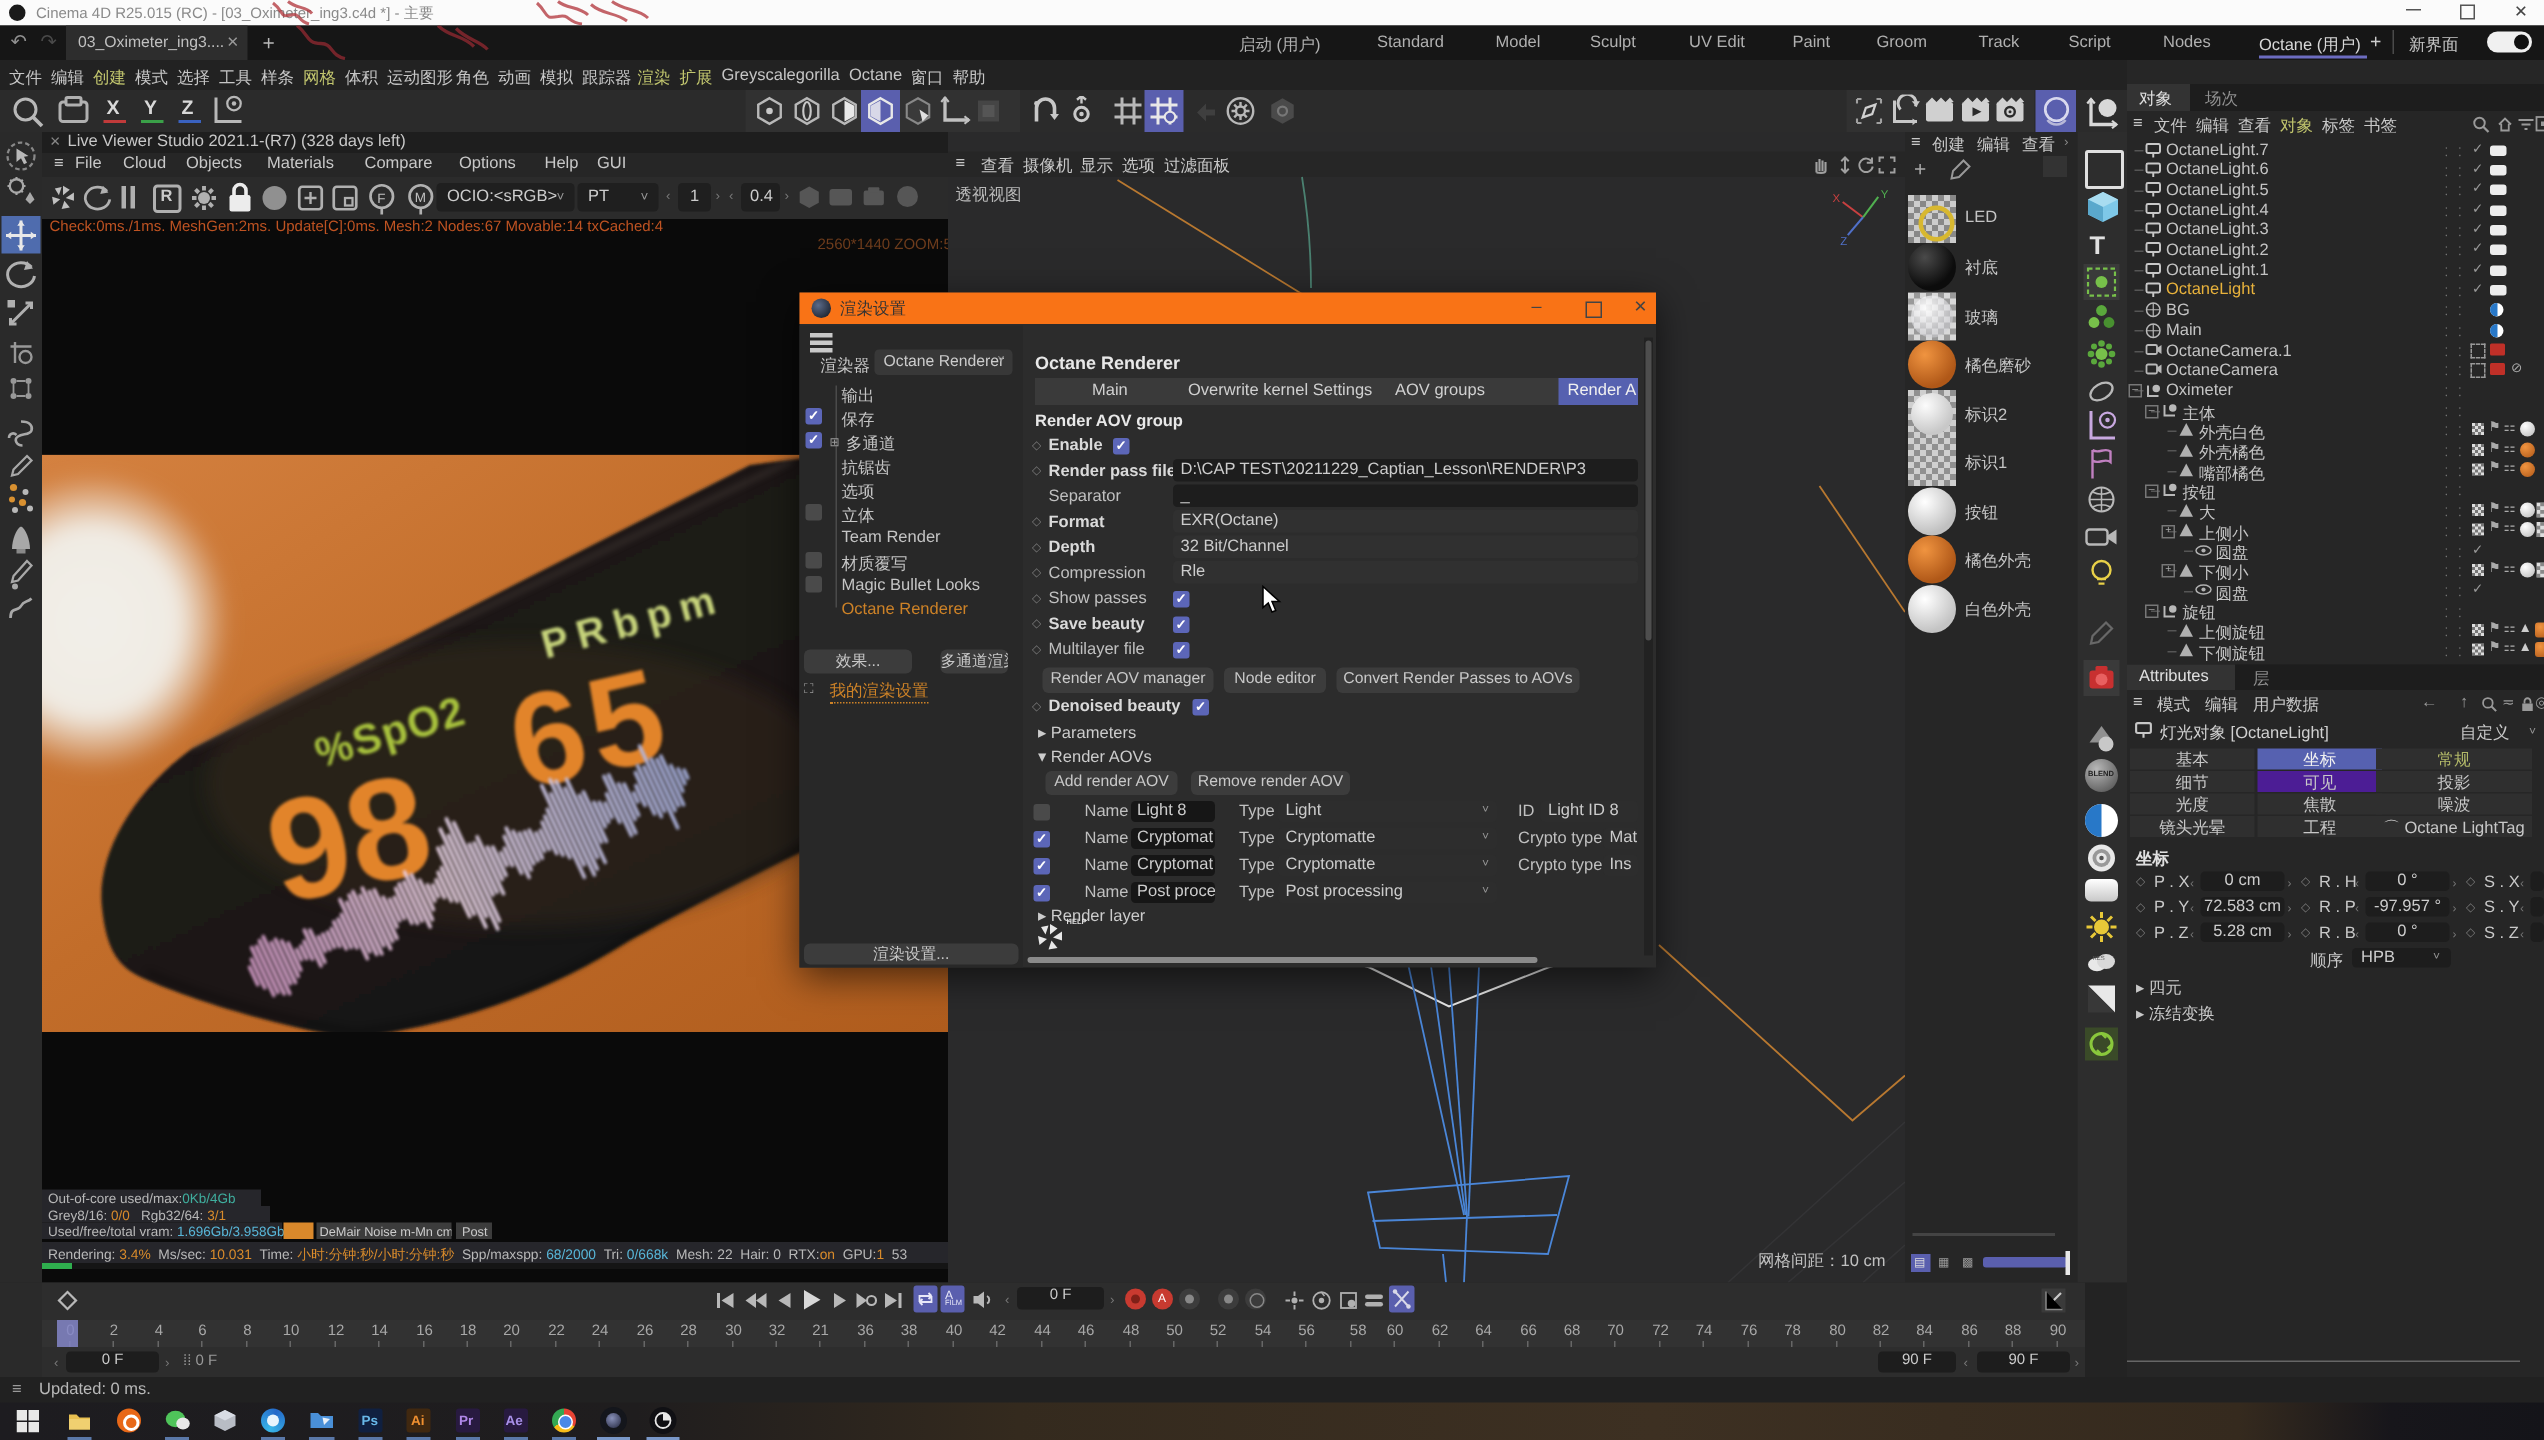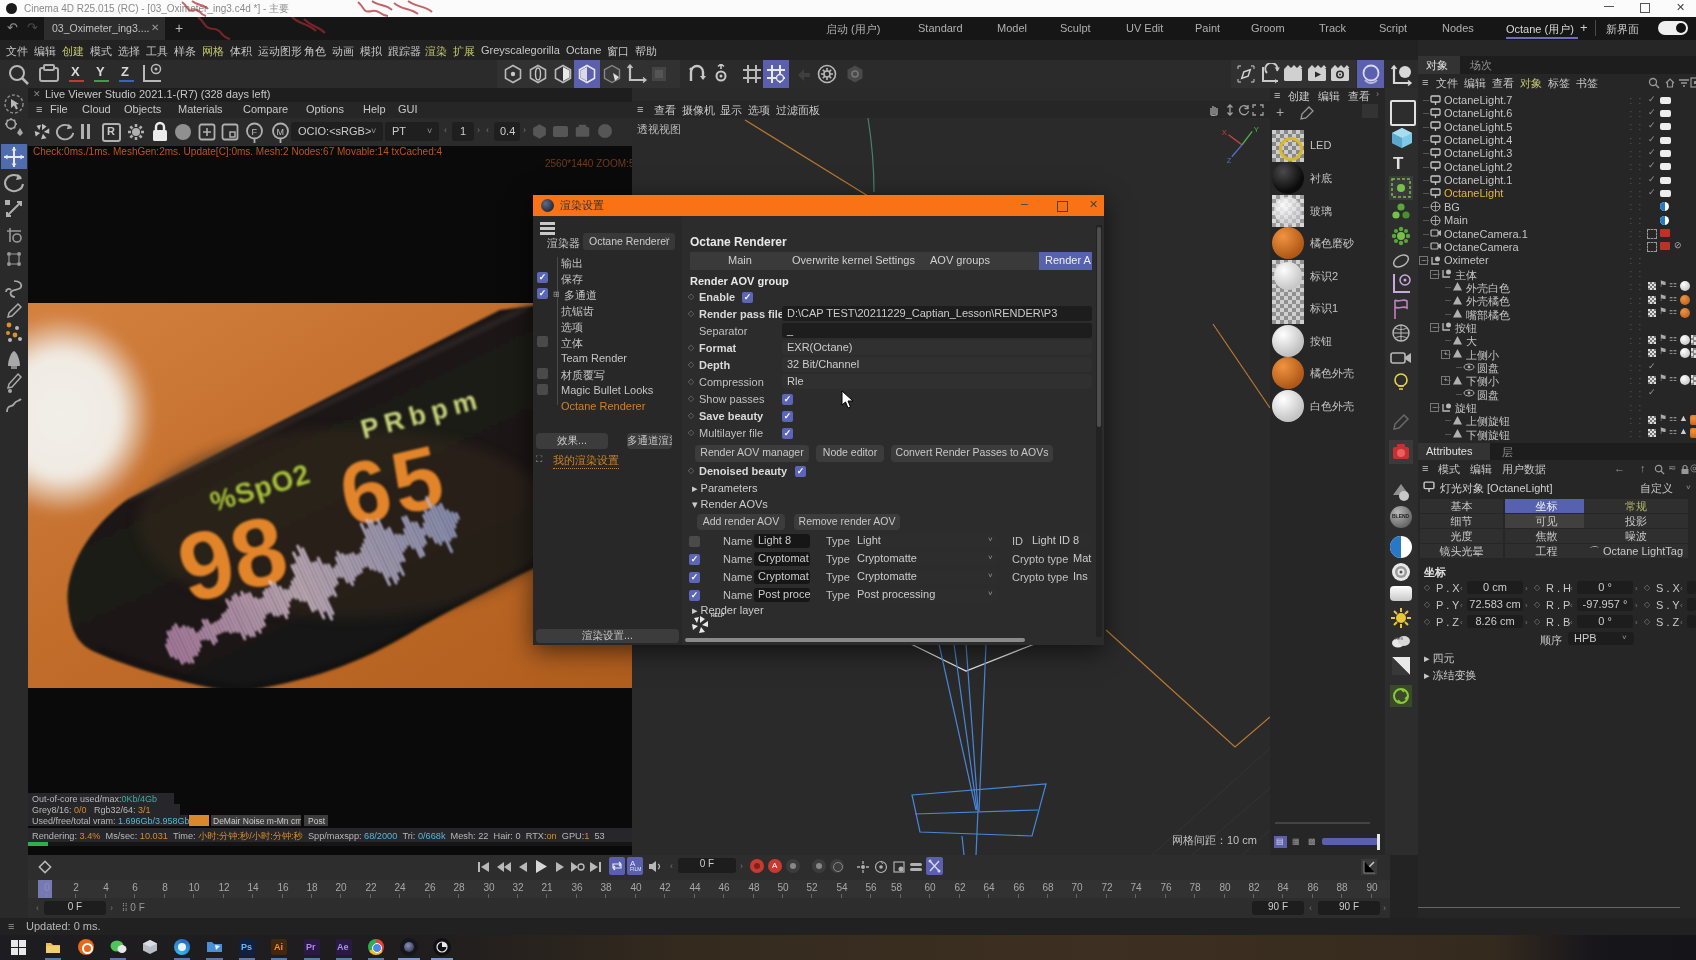--- a/index.html
+++ b/index.html
@@ -1066,21 +1066,21 @@
       <line x1="5.5" y1="7" x2="5.5" y2="10" stroke="#c8c8c8" stroke-width="1.3"></line>
     </svg>
   <span class="a" style="left:22px;top:38px;color:#d0d0d0">灯光对象 [OctaneLight]</span>
   <span class="a" style="left:222px;top:38px;color:#c8c8c8">自定义</span>
   <span class="a" style="left:268px;top:40px;color:#999;font-size:8px">˅</span>
 
   <div class="a" style="left:2px;top:56px;width:83px;height:14px;background:#2f2f2f;text-align:center;color:#c8c8c8">基本</div>
   <div class="a" style="left:87px;top:56px;width:83px;height:14px;background:#5661b0;text-align:center;color:#f0f0f0">坐标</div>
   <div class="a" style="left:166px;top:56px;width:104px;height:14px;background:#2f2f2f;text-align:center;color:#b2b868">常规</div>
   <div class="a" style="left:2px;top:71px;width:83px;height:14px;background:#2f2f2f;text-align:center;color:#c8c8c8">细节</div>
-  <div class="a" style="left:87px;top:71px;width:83px;height:14px;background:#404040;text-align:center;color:#c8c8c8">可见</div>
+  <div class="a" style="left:87px;top:71px;width:83px;height:14px;background:#4c1d95;text-align:center;color:#c8c8c8">可见</div>
   <div class="a" style="left:166px;top:71px;width:104px;height:14px;background:#2f2f2f;text-align:center;color:#c8c8c8">投影</div>
   <div class="a" style="left:2px;top:86px;width:83px;height:14px;background:#2f2f2f;text-align:center;color:#c8c8c8">光度</div>
   <div class="a" style="left:87px;top:86px;width:83px;height:14px;background:#2f2f2f;text-align:center;color:#c8c8c8">焦散</div>
   <div class="a" style="left:166px;top:86px;width:104px;height:14px;background:#2f2f2f;text-align:center;color:#c8c8c8">噪波</div>
   <div class="a" style="left:2px;top:101px;width:83px;height:14px;background:#2f2f2f;text-align:center;color:#c8c8c8">镜头光晕</div>
   <div class="a" style="left:87px;top:101px;width:83px;height:14px;background:#2f2f2f;text-align:center;color:#c8c8c8">工程</div>
   <div class="a" style="left:166px;top:101px;width:104px;height:14px;background:#2f2f2f;text-align:center;color:#c8c8c8">⌒ Octane LightTag</div>
   <span class="a" style="left:6px;top:122px;color:#e0e0e0;font-weight:bold">坐标</span>
 
   <span class="a" style="left:6px;top:140px;color:#777;font-size:8px">◇</span>
@@ -1107,21 +1107,21 @@
     <span class="a" style="left:152px;top:158px;color:#777;font-size:8px">‹</span>
   <div class="fld a" style="left:159px;top:155px;width:56px;height:13px;text-align:center">-97.957 °</div>
     <span class="a" style="left:217px;top:158px;color:#777;font-size:8px">›</span>
   <span class="a" style="left:226px;top:157px;color:#777;font-size:8px">◇</span>
     <span class="a" style="left:238px;top:156px;color:#c8c8c8">S . Y</span>
     <span class="a" style="left:262px;top:158px;color:#777;font-size:8px">‹</span>
   <div class="fld a" style="left:269px;top:155px;width:9px;height:13px"></div>
   <span class="a" style="left:6px;top:174px;color:#777;font-size:8px">◇</span>
     <span class="a" style="left:18px;top:173px;color:#c8c8c8">P . Z</span>
     <span class="a" style="left:42px;top:175px;color:#777;font-size:8px">‹</span>
-  <div class="fld a" style="left:49px;top:172px;width:56px;height:13px;text-align:center">8.26 cm</div>
+  <div class="fld a" style="left:49px;top:172px;width:56px;height:13px;text-align:center">5.28 cm</div>
     <span class="a" style="left:107px;top:175px;color:#777;font-size:8px">›</span>
   <span class="a" style="left:116px;top:174px;color:#777;font-size:8px">◇</span>
     <span class="a" style="left:128px;top:173px;color:#c8c8c8">R . B</span>
     <span class="a" style="left:152px;top:175px;color:#777;font-size:8px">‹</span>
   <div class="fld a" style="left:159px;top:172px;width:56px;height:13px;text-align:center">0 °</div>
     <span class="a" style="left:217px;top:175px;color:#777;font-size:8px">›</span>
   <span class="a" style="left:226px;top:174px;color:#777;font-size:8px">◇</span>
     <span class="a" style="left:238px;top:173px;color:#c8c8c8">S . Z</span>
     <span class="a" style="left:262px;top:175px;color:#777;font-size:8px">‹</span>
   <div class="fld a" style="left:269px;top:172px;width:9px;height:13px"></div>
@@ -1268,21 +1268,21 @@
 <span class="a" style="left:716px;top:27px;width:20px;text-align:center;color:#a8a8a8;font-size:10px">48</span>
 <div class="a" style="left:725px;top:39px;width:1px;height:4px;background:#666"></div>
 <span class="a" style="left:745px;top:27px;width:20px;text-align:center;color:#a8a8a8;font-size:10px">50</span>
 <div class="a" style="left:754px;top:39px;width:1px;height:4px;background:#666"></div>
 <span class="a" style="left:774px;top:27px;width:20px;text-align:center;color:#a8a8a8;font-size:10px">52</span>
 <div class="a" style="left:783px;top:39px;width:1px;height:4px;background:#666"></div>
 <span class="a" style="left:804px;top:27px;width:20px;text-align:center;color:#a8a8a8;font-size:10px">54</span>
 <div class="a" style="left:813px;top:39px;width:1px;height:4px;background:#666"></div>
 <span class="a" style="left:833px;top:27px;width:20px;text-align:center;color:#a8a8a8;font-size:10px">56</span>
 <div class="a" style="left:842px;top:39px;width:1px;height:4px;background:#666"></div>
-<span class="a" style="left:863px;top:27px;width:20px;text-align:left;color:#a8a8a8;font-size:10px">58</span>
+<span class="a" style="left:863px;top:27px;width:20px;text-align:right;color:#a8a8a8;font-size:10px">58</span>
 <div class="a" style="left:872px;top:39px;width:1px;height:4px;background:#666"></div>
 <span class="a" style="left:892px;top:27px;width:20px;text-align:center;color:#a8a8a8;font-size:10px">60</span>
 <div class="a" style="left:901px;top:39px;width:1px;height:4px;background:#666"></div>
 <span class="a" style="left:922px;top:27px;width:20px;text-align:center;color:#a8a8a8;font-size:10px">62</span>
 <div class="a" style="left:931px;top:39px;width:1px;height:4px;background:#666"></div>
 <span class="a" style="left:951px;top:27px;width:20px;text-align:center;color:#a8a8a8;font-size:10px">64</span>
 <div class="a" style="left:960px;top:39px;width:1px;height:4px;background:#666"></div>
 <span class="a" style="left:981px;top:27px;width:20px;text-align:center;color:#a8a8a8;font-size:10px">66</span>
 <div class="a" style="left:990px;top:39px;width:1px;height:4px;background:#666"></div>
 <span class="a" style="left:1010px;top:27px;width:20px;text-align:center;color:#a8a8a8;font-size:10px">68</span>

